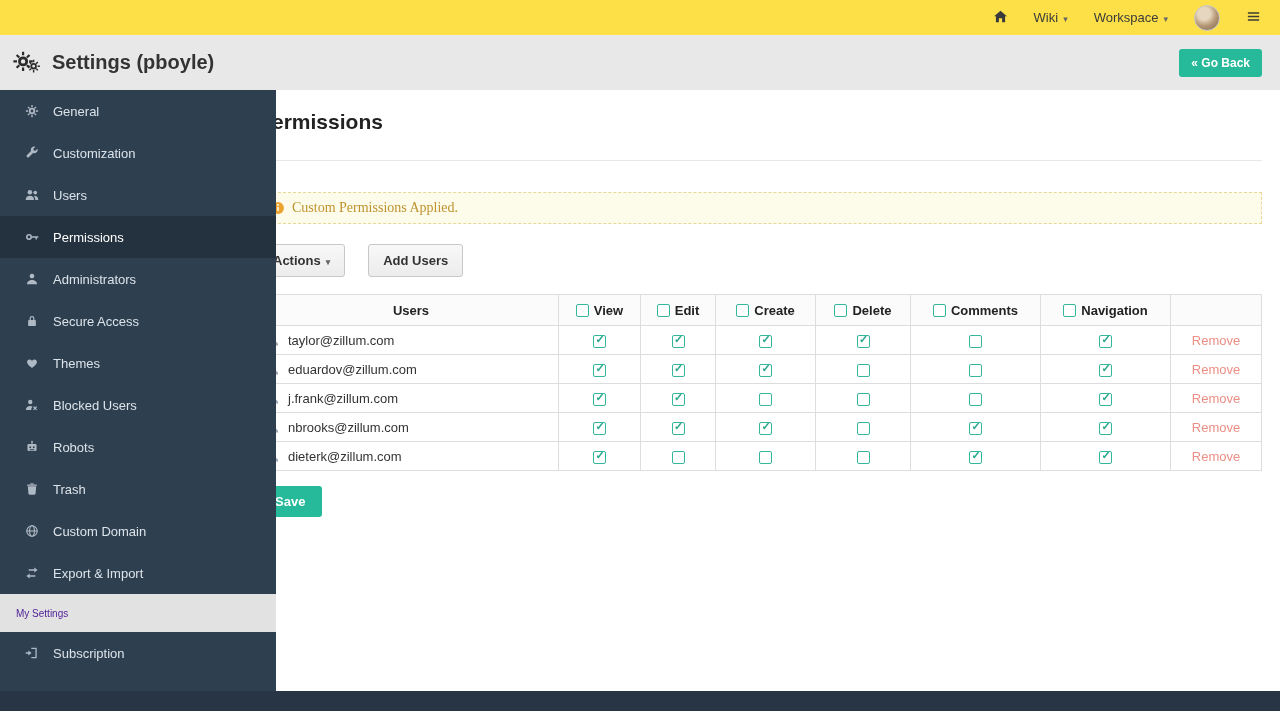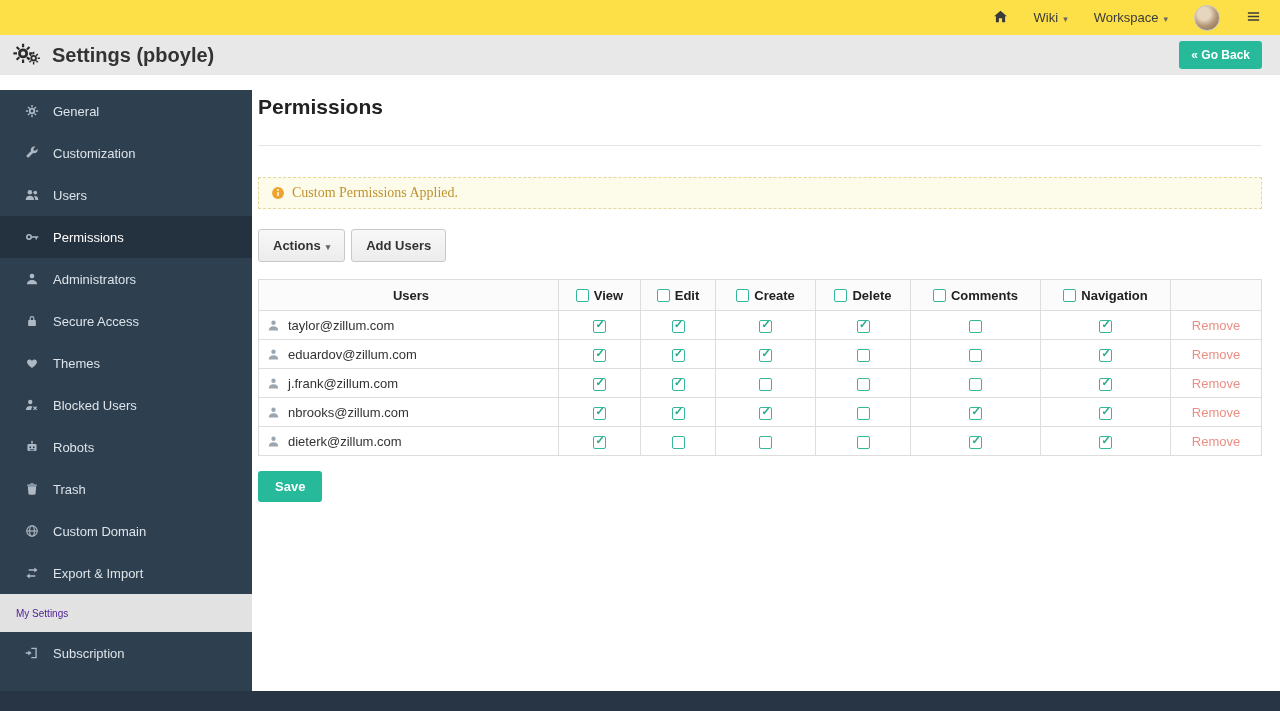--- a/index.html
+++ b/index.html
@@ -8,45 +8,45 @@
 
   
   .topbar{height:35px;display:flex;justify-content:flex-end;align-items:center;background:#fde047;padding-right:6px;}
   .tb-item{display:flex;align-items:center;padding:0 13px;font-size:13px;color:#3a3a3a;cursor:pointer;height:100%;}
   .tb-item svg{width:15px;height:15px;}
   .caret::after{content:"▾";font-size:9px;color:#666;margin-left:5px;}
   .avatar{width:26px;height:26px;border-radius:50%;border:1px solid #c9c9c9;display:inline-block;
           background:radial-gradient(circle at 38% 32%, #e7d6bf 0 28%, #b59877 55%, #7d6248 100%);}
 
   
-  .appheader{height:40px;background:#e8e8e8;display:flex;align-items:center;padding:0 18px 0 12px;}
+  .appheader{height:55px;background:#e8e8e8;display:flex;align-items:center;padding:0 18px 0 12px;}
   .settings-gears{color:#2b2b2b;margin-right:10px;display:inline-flex;}
   .settings-gears svg{width:30px;height:26px;}
   .page-title{font-size:20px;font-weight:bold;color:#333;flex:1;}
   .goback{background:#26b99a;color:#fff;border:none;border-radius:3px;font-size:12px;font-weight:bold;
           padding:7px 12px;cursor:pointer;font-family:inherit;}
 
   
-  .sidebar{position:absolute;left:0;top:90px;bottom:0;width:252px;background:#2e3f50;}
+  .sidebar{position:absolute;left:0;top:90px;bottom:0;width:276px;background:#2e3f50;}
   .side-item{display:flex;align-items:center;height:42px;padding-left:25px;color:#dce3e9;font-size:13px;cursor:pointer;}
   .side-item.active{background:#24313e;color:#fff;}
   .side-item.section{background:#e2e2e2;color:#4c1d95;height:38px;padding-left:16px;font-size:10px;cursor:default;}
   .side-icon{width:15px;height:15px;margin-right:13px;color:#aeb9c4;display:inline-flex;}
   .side-icon svg{width:14px;height:14px;}
   .sidebar-foot{position:absolute;bottom:0;left:0;right:0;height:20px;background:#273544;}
 
   
   .main{margin-left:240px;padding:16px 18px 0;}
   .page-h{font-size:21px;font-weight:bold;color:#222;margin-top:4px;}
   .divider{border-top:1px solid #e7e7e7;margin-top:26px;}
   .notice{margin-top:31px;border:1px dashed #e7d79b;background:#fdfbe9;padding:7px 12px;display:flex;align-items:center;
           font-family:"Liberation Serif",serif;font-size:14px;color:#bf9330;}
   .notice .info{color:#eda32f;margin-right:7px;display:inline-flex;}
   .notice .info svg{width:14px;height:14px;}
-  .btn-row{margin-top:20px;display:flex;gap:6px;}
+  .btn-row{margin-top:20px;display:flex;gap:23px;}
   .btn{background:linear-gradient(#f8f8f8,#ececec);border:1px solid #c8c8c8;border-radius:3px;padding:8px 14px;
        font-size:13px;font-weight:bold;color:#333;cursor:pointer;font-family:inherit;display:inline-flex;align-items:center;}
 
   
   .perm-table{margin-top:17px;width:100%;border-collapse:collapse;table-layout:fixed;}
   .perm-table th,.perm-table td{border:1px solid #ddd;}
   .perm-table th{background:#fbfbfb;padding:7px 4px;font-size:13px;color:#222;text-align:center;}
   .perm-table td{padding:6px 4px;text-align:center;font-size:13px;color:#333;height:29px;}
   .th-label{margin-left:5px;font-weight:bold;vertical-align:middle;}
   .cb{display:inline-block;width:13px;height:13px;border:1px solid #35b79b;border-radius:2px;background:#fff;

